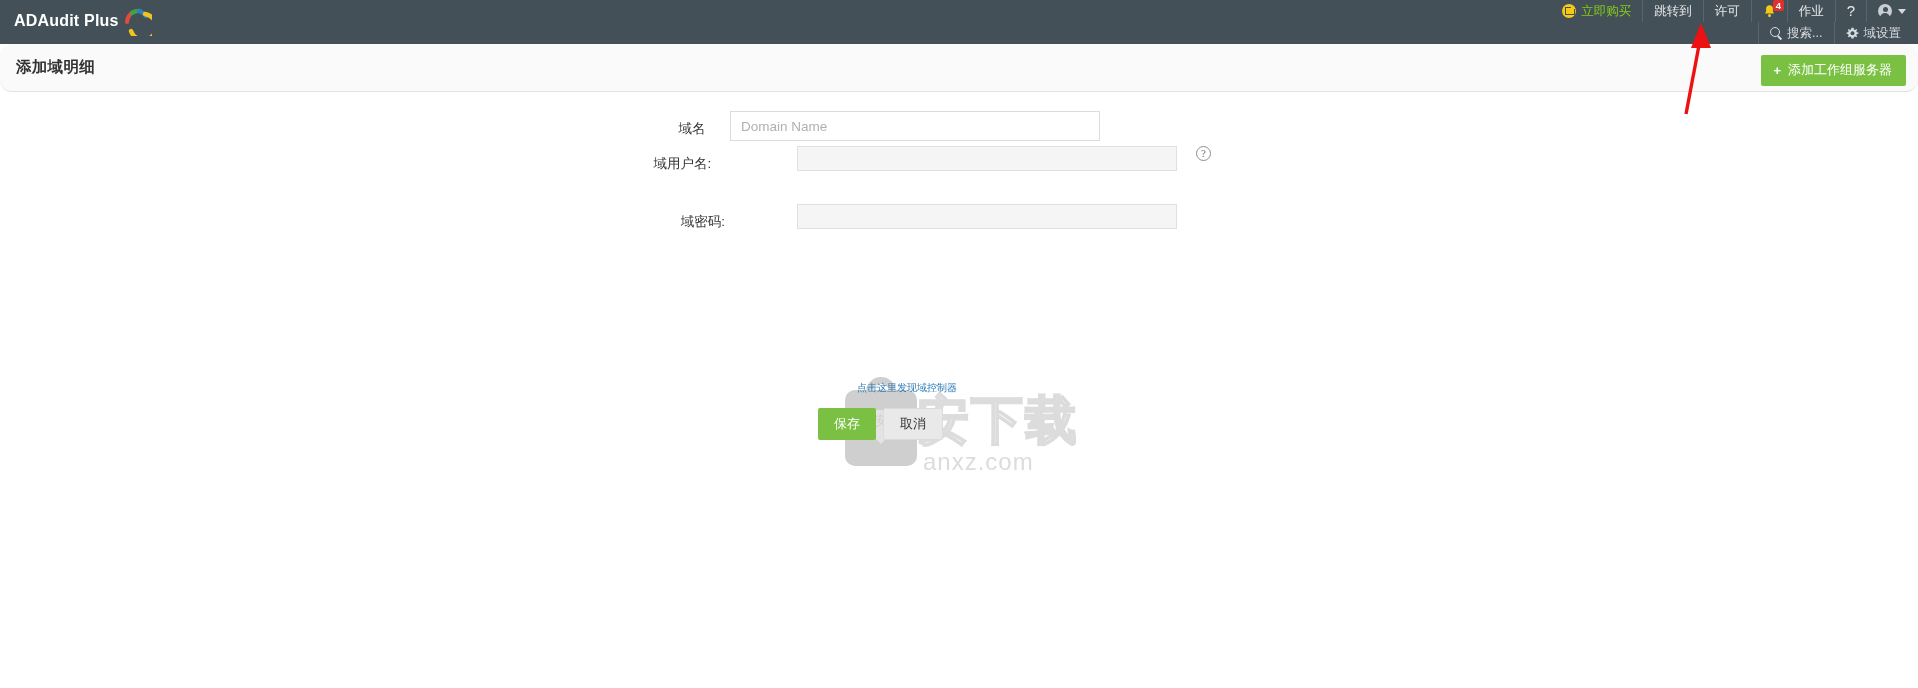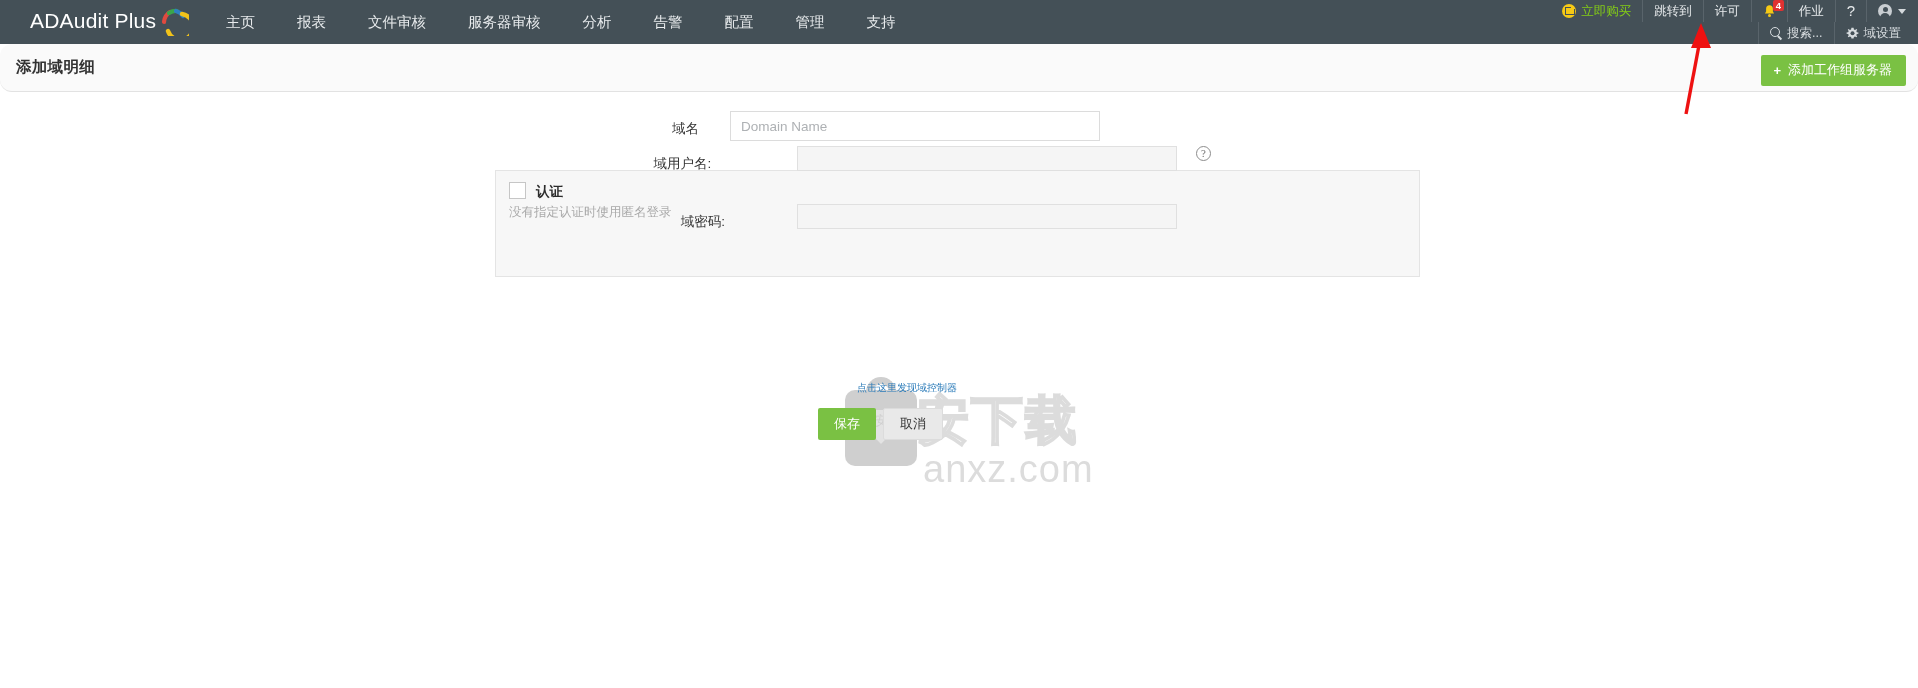--- a/index.html
+++ b/index.html
@@ -18,25 +18,24 @@
     width: 1918px; height: 44px;
     background: #445057;
   }
   .logo-wrap {
     position: absolute; left: 14px; top: 4px;
     display: flex; align-items: center;
     height: 34px;
   }
   .logo-text {
     color: #ffffff;
-    font-size: 21px;
+    font-size: 16px;
     letter-spacing: 0.2px;
-    font-weight: 400;
+    font-weight: 700;
     white-space: nowrap;
-    margin-left: 16px;
   }
   .logo-mark {
     position: relative;
     width: 30px; height: 30px;
     margin-left: 3px;
   }
 
   .mainnav {
     position: absolute; left: 205px; top: 0;
     height: 44px;
@@ -166,21 +165,21 @@
     border: none; border-radius: 2px;
     cursor: pointer; white-space: nowrap;
     display: flex; align-items: center; gap: 7px;
   }
   .plus-ico { font-size: 13px; line-height: 13px; font-weight: bold; }
 
   
   .content { position: absolute; left:0; top: 93px; width: 1918px; height: 595px; background:#fff; }
   .lbl-domain {
     position: absolute; left: 672px; top: 27px;
-    width: 40px; text-align: left;
+    width: 40px; text-align: center;
     font-size: 13.5px; color: #333;
   }
   .inp-domain {
     position: absolute; left: 730px; top: 18px;
     width: 370px; height: 30px;
     border: 1px solid #dcdcdc; background: #fff;
     font-size: 13.5px; color: #333;
     padding: 0 10px; outline: none;
     font-family: "Liberation Sans", sans-serif;
   }
@@ -284,21 +283,21 @@
   }
   .wm-text {
     position: absolute; left: 72px; top: 0px;
     font-size: 52px; font-weight: bold; color: transparent;
     -webkit-text-stroke: 2px #dcdcdc;
     letter-spacing: 2px; line-height: 60px;
     white-space: nowrap;
   }
   .wm-sub {
     position: absolute; left: 78px; top: 58px;
-    font-size: 38px; color: #dcdcdc; letter-spacing: 1px;
+    font-size: 24px; color: #dcdcdc; letter-spacing: 1px;
   }
 
   
   .arrow-anno { position: absolute; left: 1660px; top: 18px; width: 80px; height: 100px; pointer-events:none; }
 </style>
 </head>
 <body>
 
 <div class="page">
 
@@ -309,31 +308,20 @@
       <span class="logo-mark">
         <svg width="30" height="30" viewBox="0 0 30 30">
           <path d="M5 16 A13 13 0 0 1 11 6" stroke="#e04a3f" stroke-width="4.2" fill="none" stroke-linecap="round"></path>
           <path d="M10 7 A13 13 0 0 1 18 5" stroke="#3aa64a" stroke-width="4.2" fill="none" stroke-linecap="round"></path>
           <path d="M17 5 A13 13 0 0 1 24 10" stroke="#2f7fc1" stroke-width="4.2" fill="none" stroke-linecap="round"></path>
           <path d="M23 8 A13 13 0 1 1 9 25" stroke="#f2c31a" stroke-width="4.4" fill="none" stroke-linecap="round"></path>
         </svg>
       </span>
     </div>
 
-    <nav class="mainnav">
-      <span class="nav-item">主页</span>
-      <span class="nav-item">报表</span>
-      <span class="nav-item">文件审核</span>
-      <span class="nav-item">服务器审核</span>
-      <span class="nav-item">分析</span>
-      <span class="nav-item">告警</span>
-      <span class="nav-item">配置</span>
-      <span class="nav-item">管理</span>
-      <span class="nav-item">支持</span>
-    </nav>
 
     <div class="util-row">
       <div class="util-item buy">
         <span class="cart-icon"></span>
         <span>立即购买</span>
       </div>
       <div class="util-item">
         <span>跳转到</span>
       </div>
       <div class="util-item">
@@ -383,25 +371,20 @@
       <span class="plus-ico">+</span>
       <span>添加工作组服务器</span>
     </button>
   </div>
 
   <div class="content">
 
     <div class="lbl-domain">域名</div>
     <input class="inp-domain" type="text" placeholder="Domain Name" style="">
 
-    <div class="authbox">
-      <div class="chk-auth"></div>
-      <div class="lbl-auth">认证</div>
-      <div class="hint-auth">没有指定认证时使用匿名登录</div>
-    </div>
 
     <div class="lbl-user">域用户名:</div>
     <input class="inp-user" type="text" style="">
     <div class="help-ico">?</div>
 
     <div class="lbl-pass">域密码:</div>
     <input class="inp-pass" type="password" style="">
 
     <div class="watermark">
       <div class="wm-bag">

